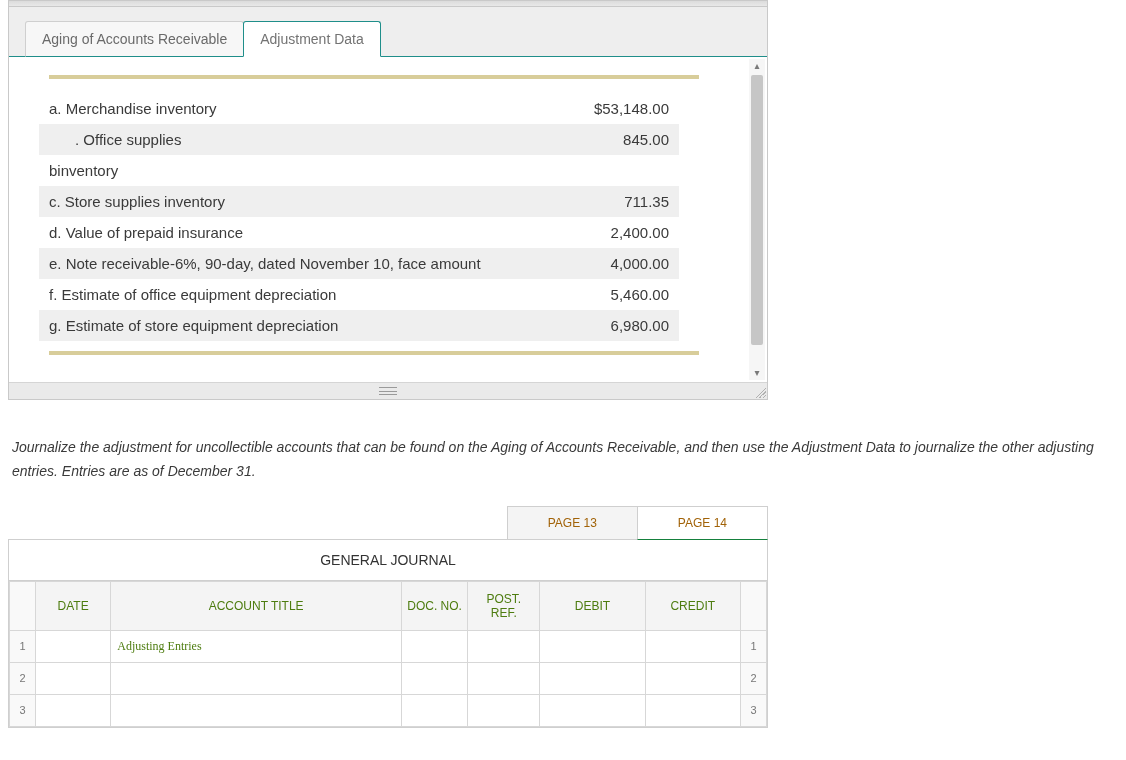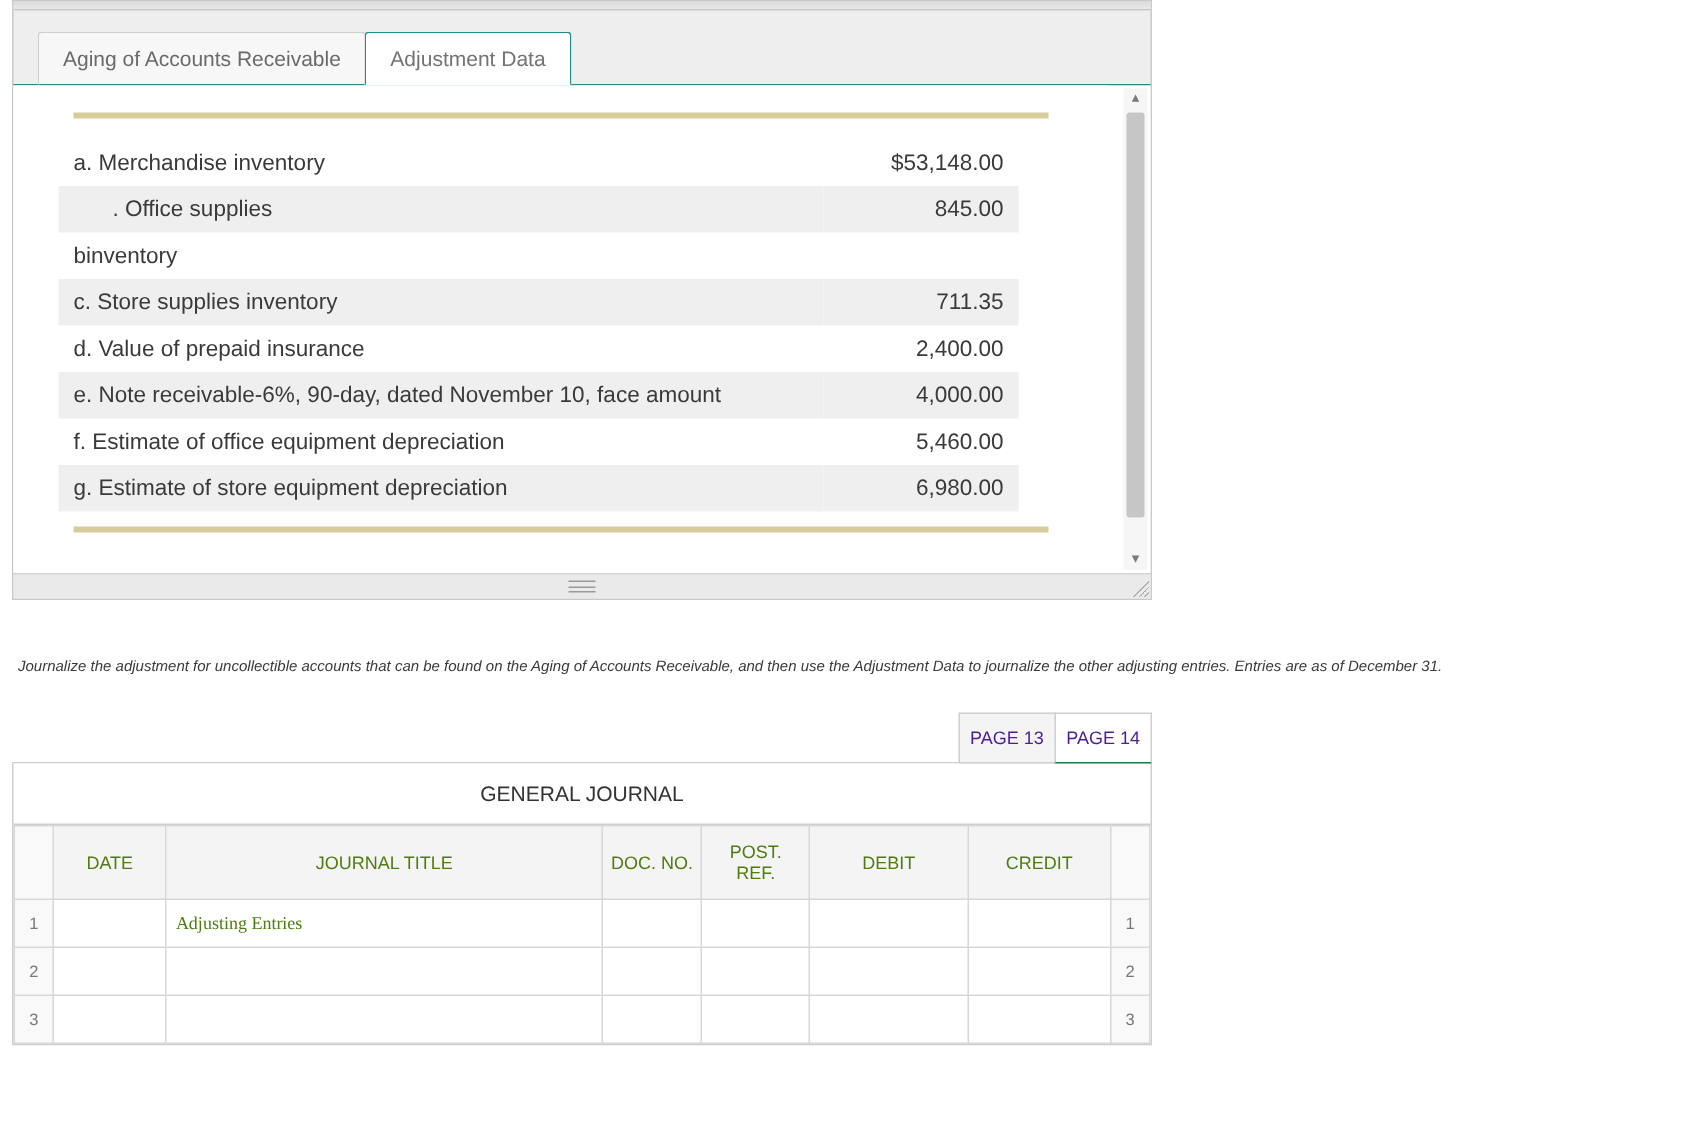--- a/index.html
+++ b/index.html
@@ -150,39 +150,39 @@
     bottom: 1px;
     width: 12px;
     height: 12px;
     background:
       linear-gradient(135deg, transparent 0 55%, #b0b0b0 55% 60%, transparent 60% 70%, #b0b0b0 70% 75%, transparent 75% 85%, #b0b0b0 85% 90%, transparent 90%);
   }
 
   .instructions {
     margin: 36px 16px 22px 12px;
     font-style: italic;
-    font-size: 10px;
+    font-size: 14px;
     line-height: 1.7;
     color: #3a3a3a;
   }
 
   
   .journal-wrap {
     width: 760px;
     margin-left: 8px;
   }
   .page-tabs {
     display: flex;
     justify-content: flex-end;
     border-bottom: 1px solid #cfcfcf;
   }
   .page-tab {
     font-size: 12px;
-    color: #4c1d95;
-    padding: 9px 7px;
+    color: #a16207;
+    padding: 9px 40px;
     border: 1px solid #cfcfcf;
     background: #f4f4f4;
     margin-left: -1px;
     margin-bottom: -1px;
     cursor: pointer;
   }
   .page-tab.active {
     background: #ffffff;
     border-bottom: 1px solid #15803d;
   }
@@ -320,21 +320,21 @@
   </div>
 
   <div class="journal-box">
     <div class="journal-title">GENERAL JOURNAL</div>
 
     <table class="journal-table">
       <thead>
         <tr>
           <th class="rownum"></th>
           <th class="col-date">DATE</th>
-          <th class="col-title">JOURNAL TITLE</th>
+          <th class="col-title">ACCOUNT TITLE</th>
           <th class="col-doc">DOC. NO.</th>
           <th class="col-post">POST. REF.</th>
           <th class="col-debit">DEBIT</th>
           <th class="col-credit">CREDIT</th>
           <th class="rownum"></th>
         </tr>
       </thead>
       <tbody>
         <tr>
           <td class="rownum">1</td>

